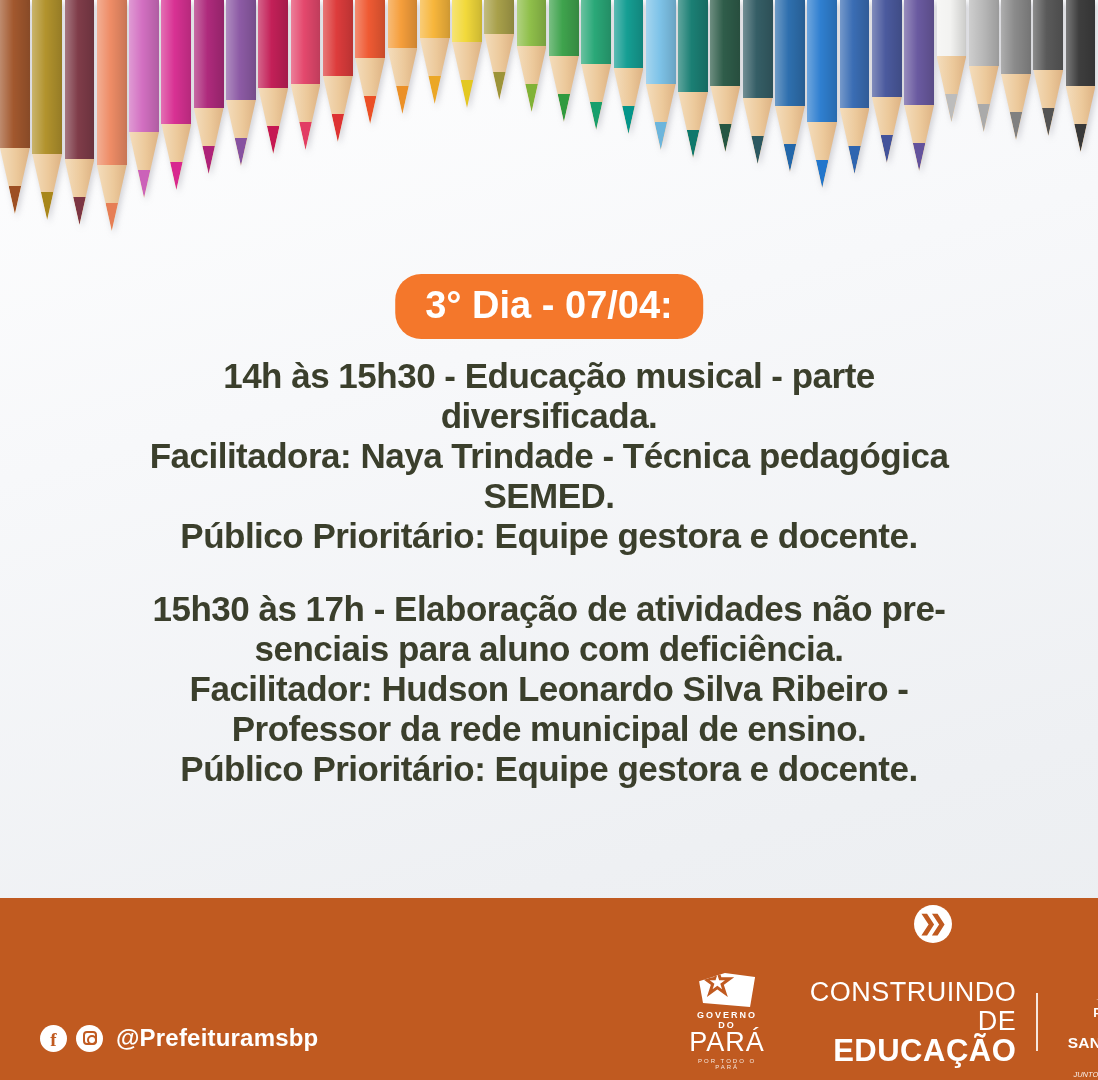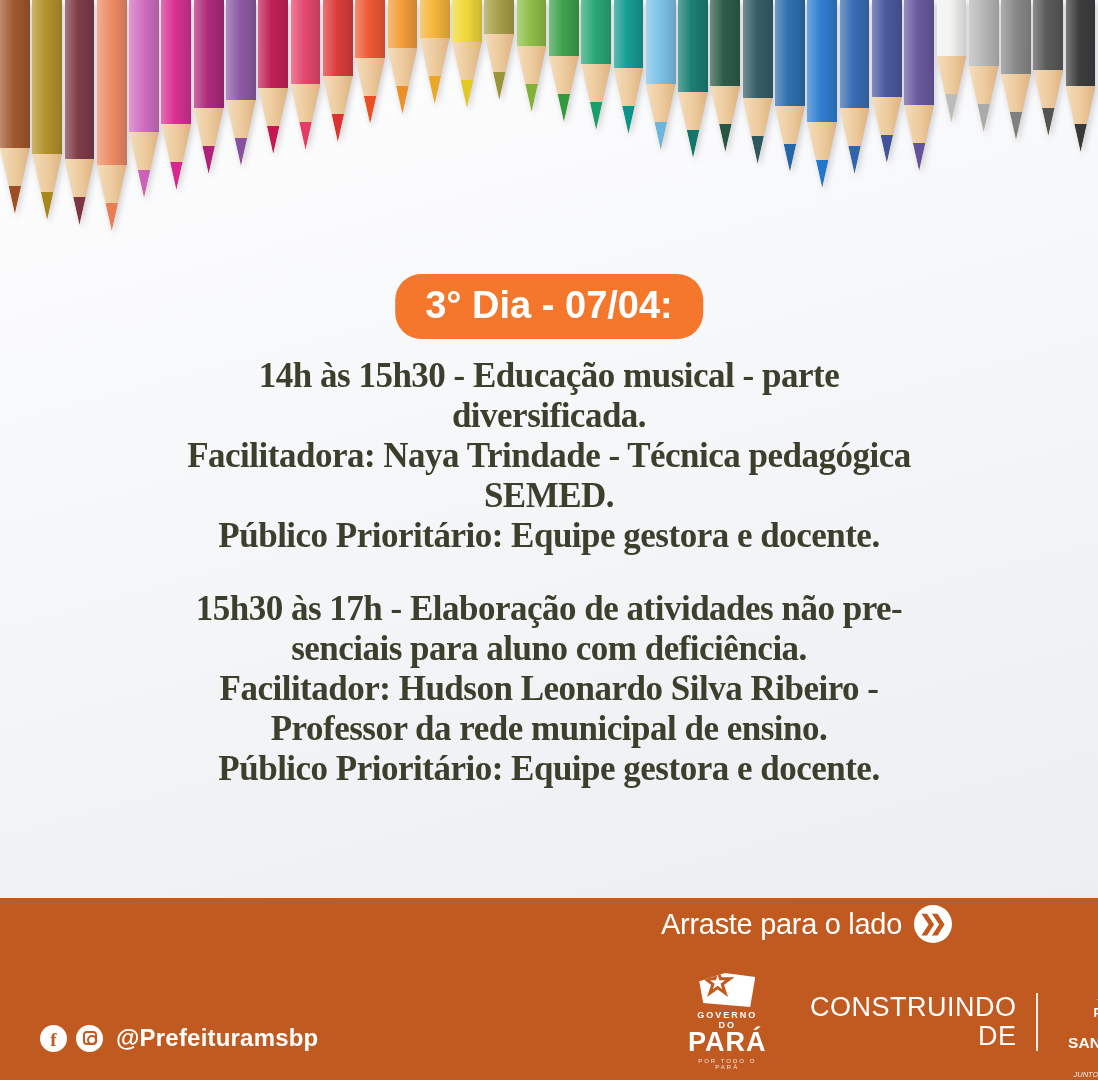--- a/index.html
+++ b/index.html
@@ -26,41 +26,41 @@
   .title { position:absolute; top:188px; left:0; width:100%; text-align:center;
            font-size:62px; font-weight:bold; color:#3b3f2c; letter-spacing:0px; }
   .badge { position:absolute; top:274px; left:50%; transform:translateX(-50%);
            background:#f4772b; color:#ffffff; font-size:38px; font-weight:bold;
            padding:10px 30px 12px; border-radius:26px; letter-spacing:0px; }
 
   
   .sessions { position:absolute; top:356px; left:49px; width:1000px; text-align:center;
               color:#3b3f2c; font-weight:bold; font-size:35px; line-height:40px;
               letter-spacing:-0.5px; }
-  .sessions p { margin:0 0 33px; white-space:pre-line;font-family:Liberation Serif, serif; }
+  .sessions p { margin:0 0 33px; white-space:pre-line; }
 
   
   .bar { position:absolute; left:0; top:898px; width:1098px; height:182px; background:#c05a20; color:#fff; }
 
   .swipe { position:absolute; top:7px; right:146px; display:flex; align-items:center; gap:12px; }
   .swipe-label { font-size:29px; font-weight:normal; letter-spacing:-0.3px; }
   .chev-circle { width:38px; height:38px; background:#ffffff; border-radius:50%;
                  display:flex; align-items:center; justify-content:center; }
   .chev-glyph { color:#c05a20; font-weight:bold; font-size:21px; letter-spacing:-7px;
                 padding-right:7px; padding-bottom:2px; }
 
   .logos { position:absolute; top:48px; left:688px; display:flex; align-items:center; gap:20px; }
 
   .gov { text-align:center; width:86px; }
   .gov-flag { position:relative; width:56px; height:34px; margin:0 auto 3px;
               background:#fff; clip-path:polygon(0 24%,46% 0,100% 12%,91% 100%,7% 88%); }
   .gov-star { position:absolute; top:-10px; left:4px; font-size:32px; color:#ffffff;
               -webkit-text-stroke:3px #c05a20; }
   .gov-small { font-size:9px; font-weight:bold; letter-spacing:2px; }
-  .gov-big   { font-size:27px; font-weight:bold; letter-spacing:1px; line-height:25px; }
+  .gov-big   { font-size:27px; font-weight:normal; letter-spacing:1px; line-height:25px; }
   .gov-tag   { font-size:6px; letter-spacing:2px; margin-top:3px; opacity:.85; }
 
   .sec { text-align:right; line-height:29px; }
   .sec-1 { font-size:27px; letter-spacing:0.5px; }
   .sec-2 { font-size:31px; font-weight:bold; letter-spacing:0.5px; }
 
   .vdivider { width:2px; height:58px; background:rgba(255,255,255,.85); }
 
   .pref { text-align:center; width:172px; }
   .pref svg { display:block; margin:0 auto 2px; }
@@ -301,39 +301,39 @@
     <p>15h30 às 17h - Elaboração de atividades não pre-
 senciais para aluno com deficiência.
 Facilitador: Hudson Leonardo Silva Ribeiro -
 Professor da rede municipal de ensino.
 Público Prioritário: Equipe gestora e docente.</p>
   </div>
 
   <div class="bar">
 
     <div class="swipe">
-      <span class="swipe-label">Arraste para o lado</span>
       <span class="chev-circle">
         <span class="chev-glyph">❯❯</span>
       </span>
     </div>
 
     <div class="logos">
 
       <div class="gov">
         <div class="gov-flag">
           <span class="gov-star">★</span>
         </div>
         <div class="gov-small">GOVERNO DO</div>
         <div class="gov-big">PARÁ</div>
         <div class="gov-tag">POR TODO O PARÁ</div>
       </div>
 
       <div class="sec">
         <div class="sec-1">CONSTRUINDO DE</div>
+        <div class="sec-2">EDUCAÇÃO</div>
       </div>
 
       <div class="vdivider"></div>
 
       <div class="pref">
         <svg width="92" height="58" viewBox="0 0 92 58">
           <g stroke="#ffffff" stroke-width="4" stroke-linecap="round" fill="none">
             <path d="M20 40 V28 M20 28 L12 19 M20 28 L28 19"></path>
             <path d="M46 38 V23 M46 23 L36 12 M46 23 L56 12"></path>
             <path d="M72 40 V28 M72 28 L64 19 M72 28 L80 19"></path>

